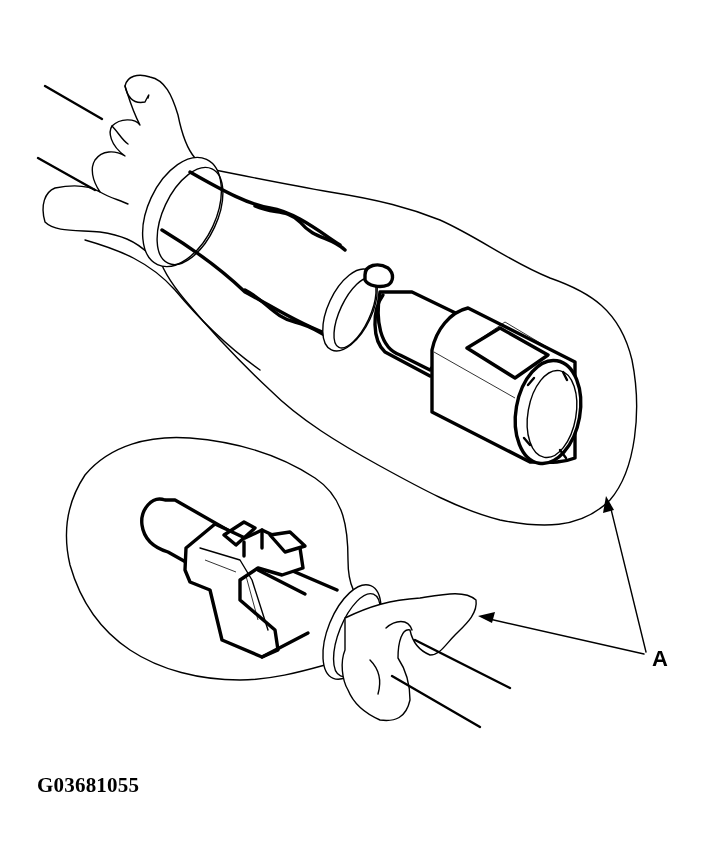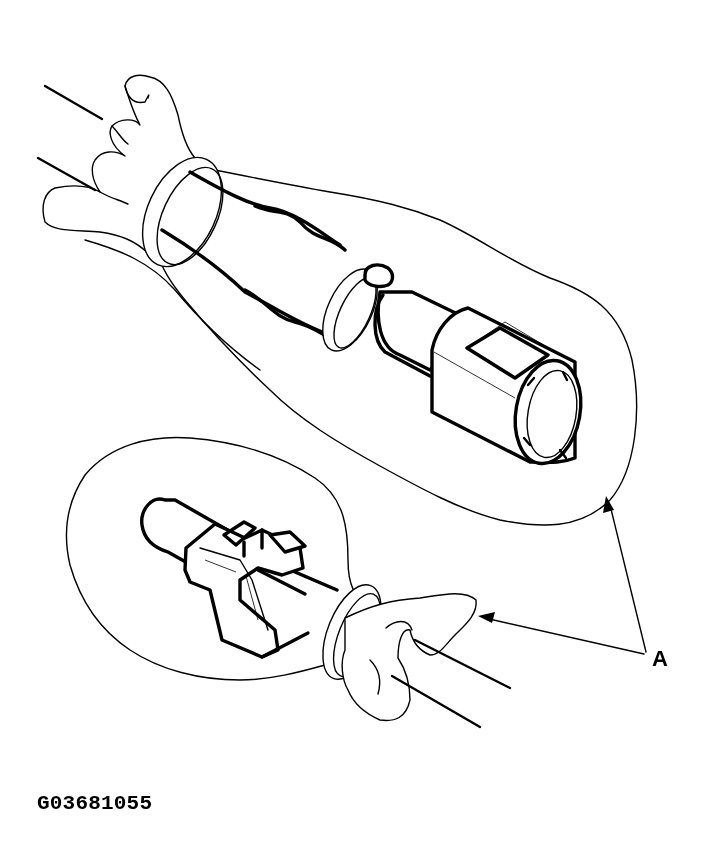--- a/index.html
+++ b/index.html
@@ -8,22 +8,22 @@
   .thin { fill: none; stroke: #000; stroke-width: 1.4; stroke-linejoin: round; stroke-linecap: round; }
   .med { fill: none; stroke: #000; stroke-width: 2.4; stroke-linejoin: round; stroke-linecap: round; }
   .thick { fill: none; stroke: #000; stroke-width: 3.4; stroke-linejoin: round; stroke-linecap: round; }
   .hair { fill: none; stroke: #000; stroke-width: 0.8; }
   .fillw { fill: #fff; }
   .label-a {
     position: absolute; left: 652px; top: 646px;
     font-family: "Liberation Sans", sans-serif; font-weight: bold; font-size: 22px; color: #000;
   }
   .figure-id {
-    position: absolute; left: 37px; top: 792px;
-    font-family: Liberation Mono, monospace; font-weight: bold; font-size: 21px; color: #000;
+    position: absolute; left: 37px; top: 773px;
+    font-family: Liberation Serif, serif; font-weight: bold; font-size: 21px; color: #000;
     letter-spacing: 0.2px;
   }
 </style>
 </head>
 <body>
 
 <svg id="canvas" viewBox="0 0 707 848" xmlns="http://www.w3.org/2000/svg">
 
   <g>
     <path class="thin" d="M205,168 C240,175 290,185 330,192 C380,200 410,208 440,220

